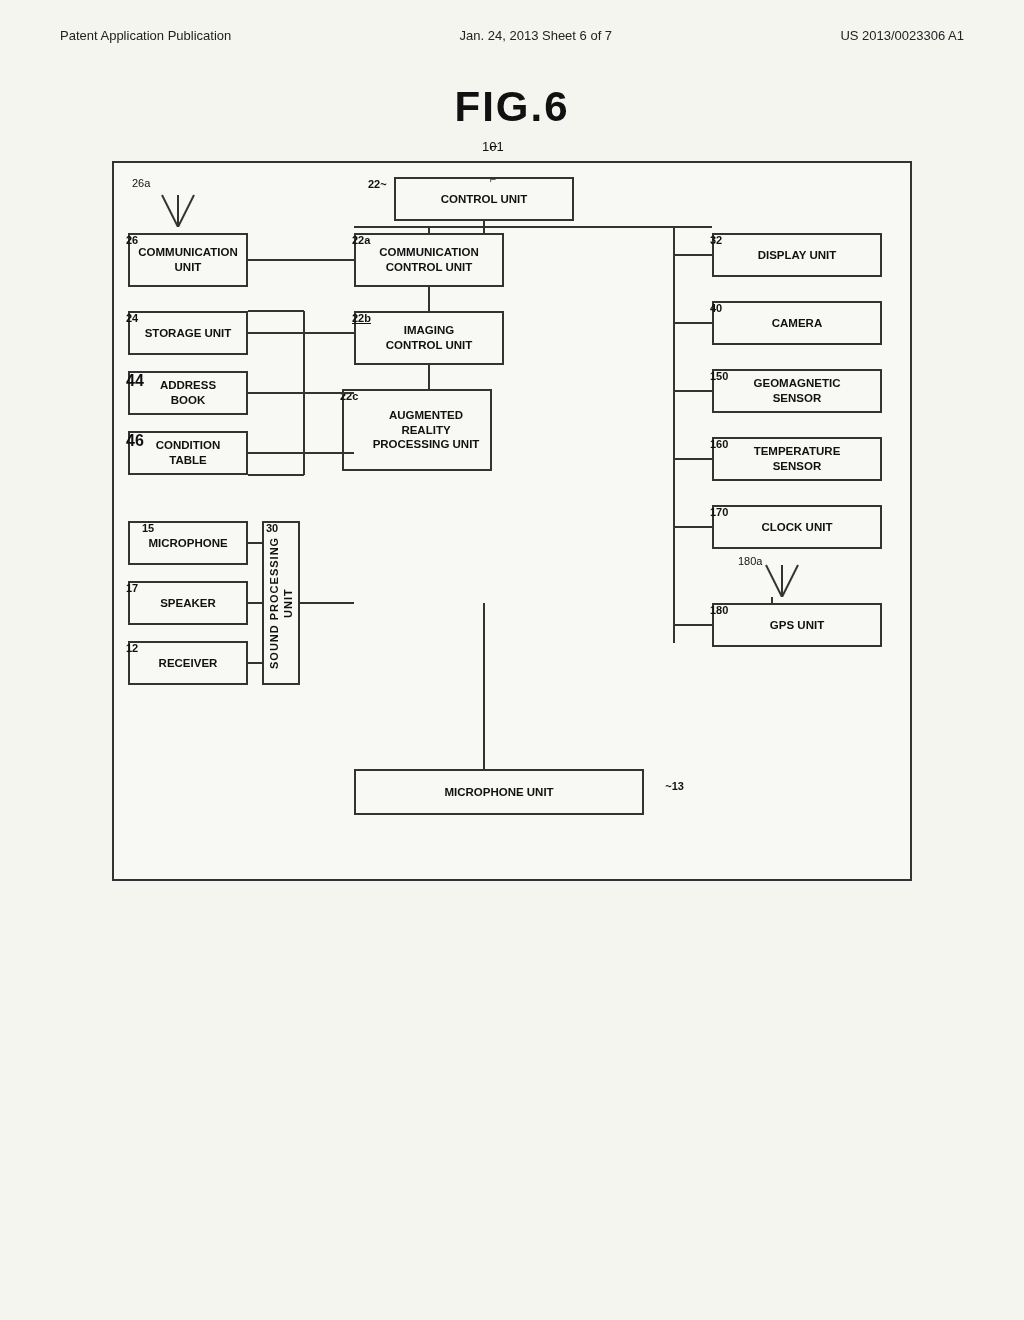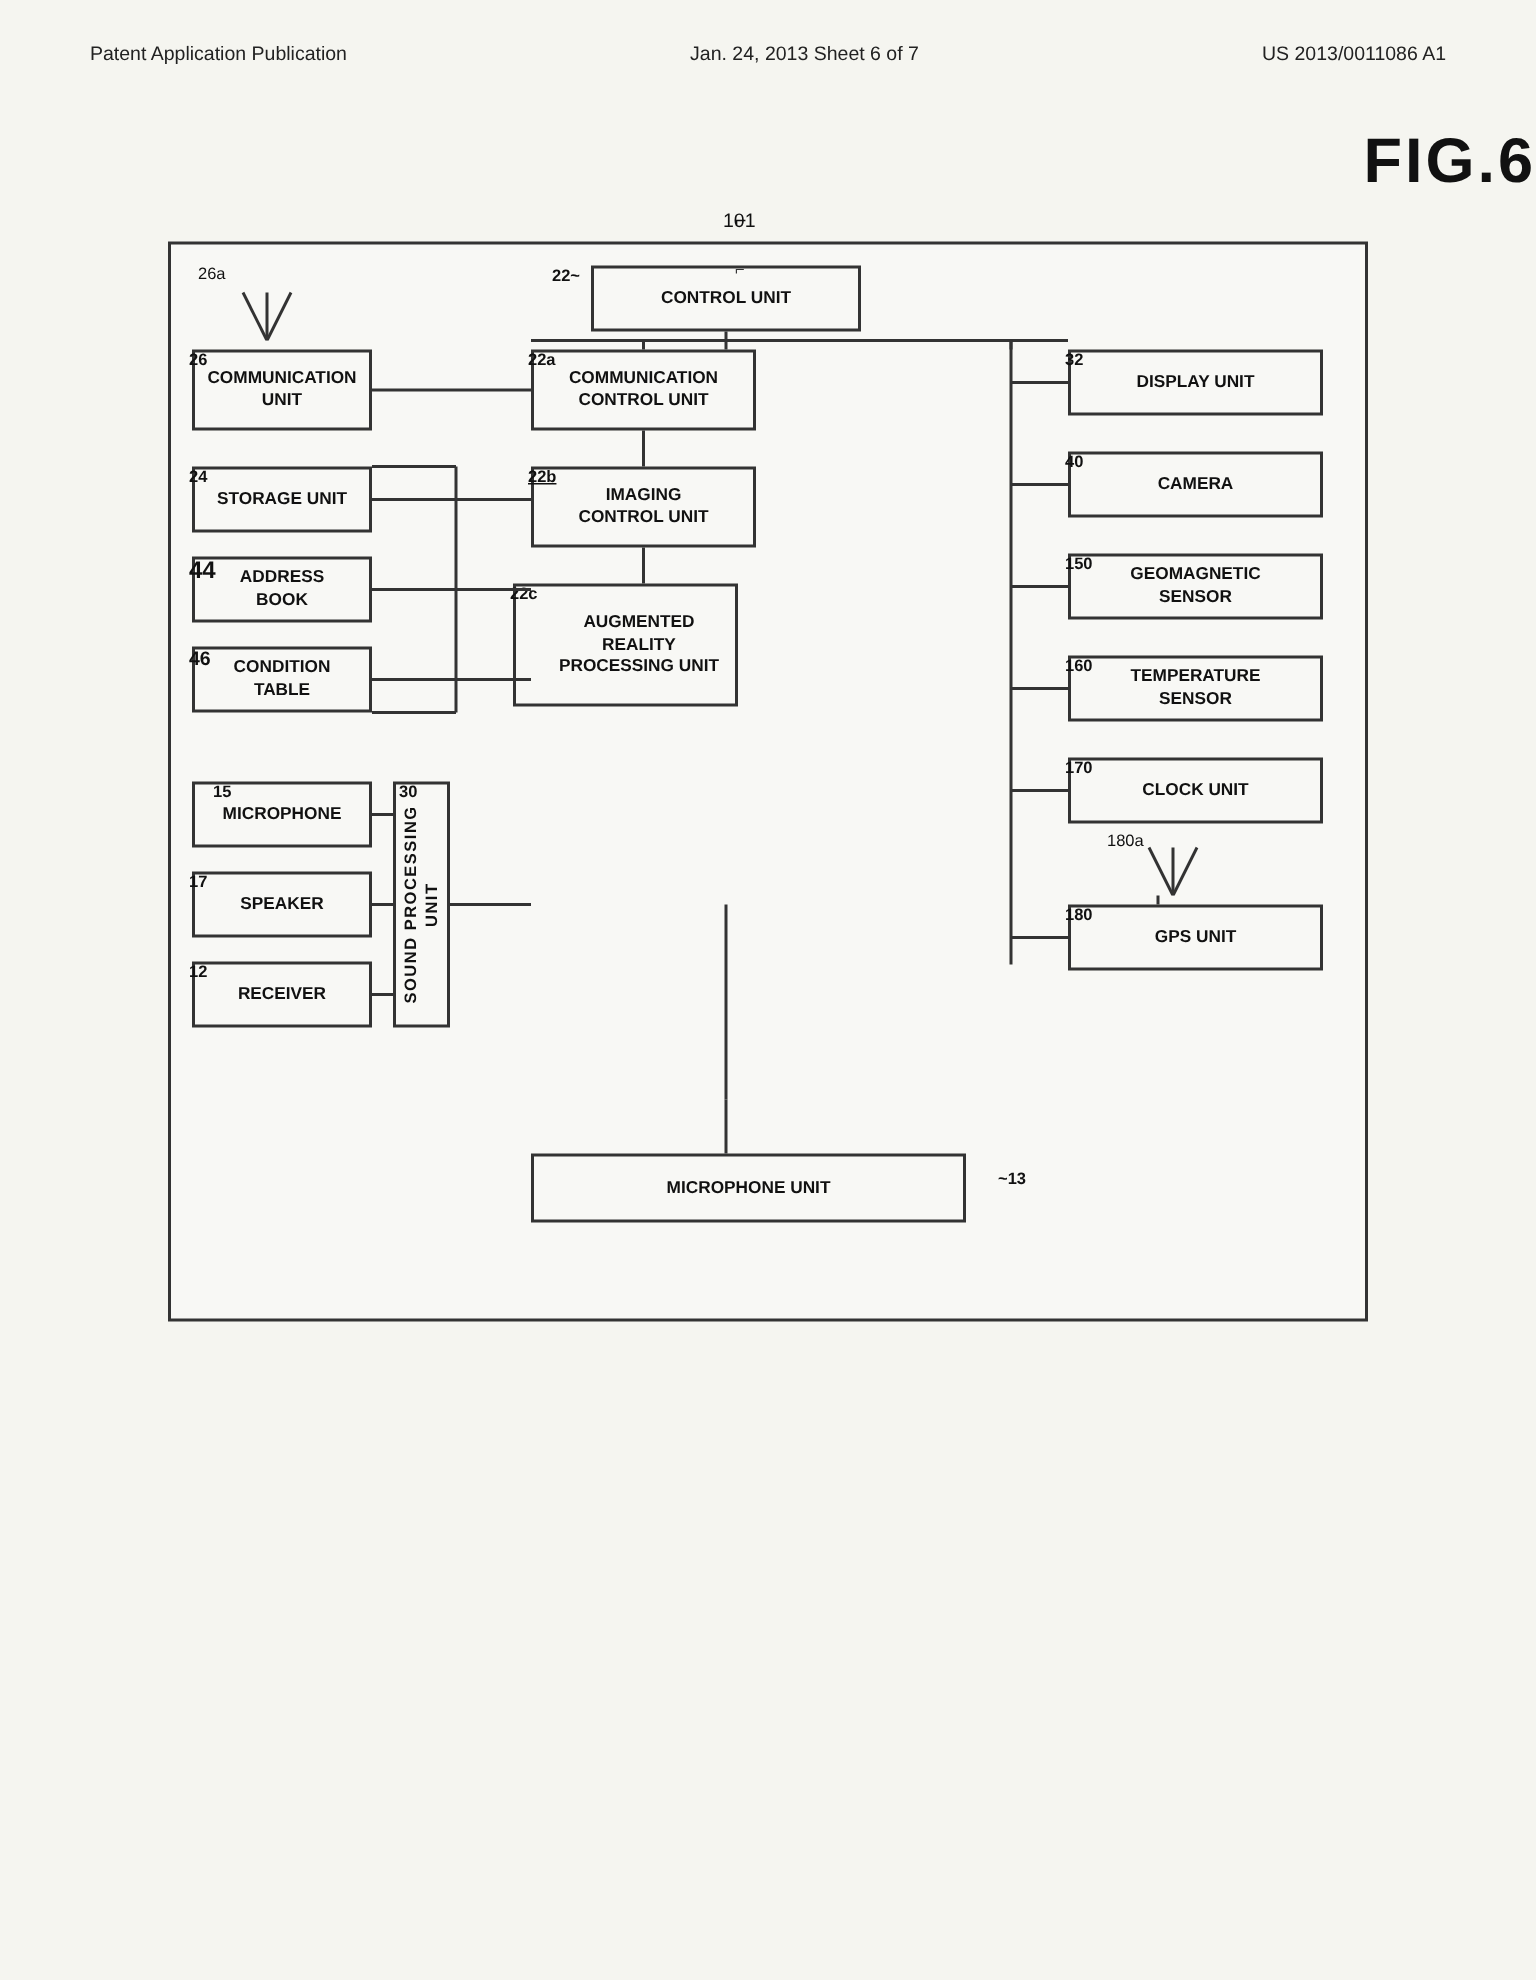--- a/index.html
+++ b/index.html
@@ -14,21 +14,21 @@
 
     .page-header {
       display: flex;
       justify-content: space-between;
       padding: 28px 60px 0 60px;
       font-size: 13px;
       color: #222;
     }
 
     .fig-title {
-      text-align: right;
+      text-align: center;
       font-size: 42px;
       font-weight: bold;
       margin-top: 40px;
       letter-spacing: 2px;
     }
 
     .diagram-wrapper {
       margin: 30px auto 0 auto;
       width: 820px;
       position: relative;
@@ -74,21 +74,21 @@
       font-weight: bold;
       letter-spacing: 1px;
     }
   </style>
 </head>
 <body>
 
 <div class="page-header">
   <span>Patent Application Publication</span>
   <span>Jan. 24, 2013  Sheet 6 of 7</span>
-  <span>US 2013/0011086 A1</span>
+  <span>US 2013/0023306 A1</span>
 </div>
 
 <div class="fig-title">FIG.6</div>
 
 <div class="diagram-wrapper">
 
   <div style="position:relative; width:800px; margin:0 auto;">
     <div style="position:absolute; top:-22px; left:370px; font-size:13px;">101</div>
     <div style="position:absolute; top:-22px; left:378px; font-size:13px;">⌐</div>
   </div>
@@ -120,21 +120,21 @@
       <span class="corner-label" style="top:-2px; left:-4px; font-size:11px;">24</span>
     </div>
 
     <div class="block" style="left:14px; top:208px; width:120px; height:44px;">
       <span>ADDRESS<br>BOOK</span>
       <span class="corner-label" style="top:-2px; left:-4px; font-size:16px;">44</span>
     </div>
 
     <div class="block" style="left:14px; top:268px; width:120px; height:44px;">
       <span>CONDITION<br>TABLE</span>
-      <span class="corner-label" style="top:-2px; left:-4px; font-size:13px;">46</span>
+      <span class="corner-label" style="top:-2px; left:-4px; font-size:16px;">46</span>
     </div>
 
     <div class="block" style="left:14px; top:358px; width:120px; height:44px;">
       <span>MICROPHONE</span>
       <span class="corner-label" style="top:-2px; left:-4px; font-size:11px;margin-left:16px;">15</span>
     </div>
 
     <div class="block" style="left:14px; top:418px; width:120px; height:44px;">
       <span>SPEAKER</span>
       <span class="corner-label" style="top:-2px; left:-4px; font-size:11px;">17</span>

